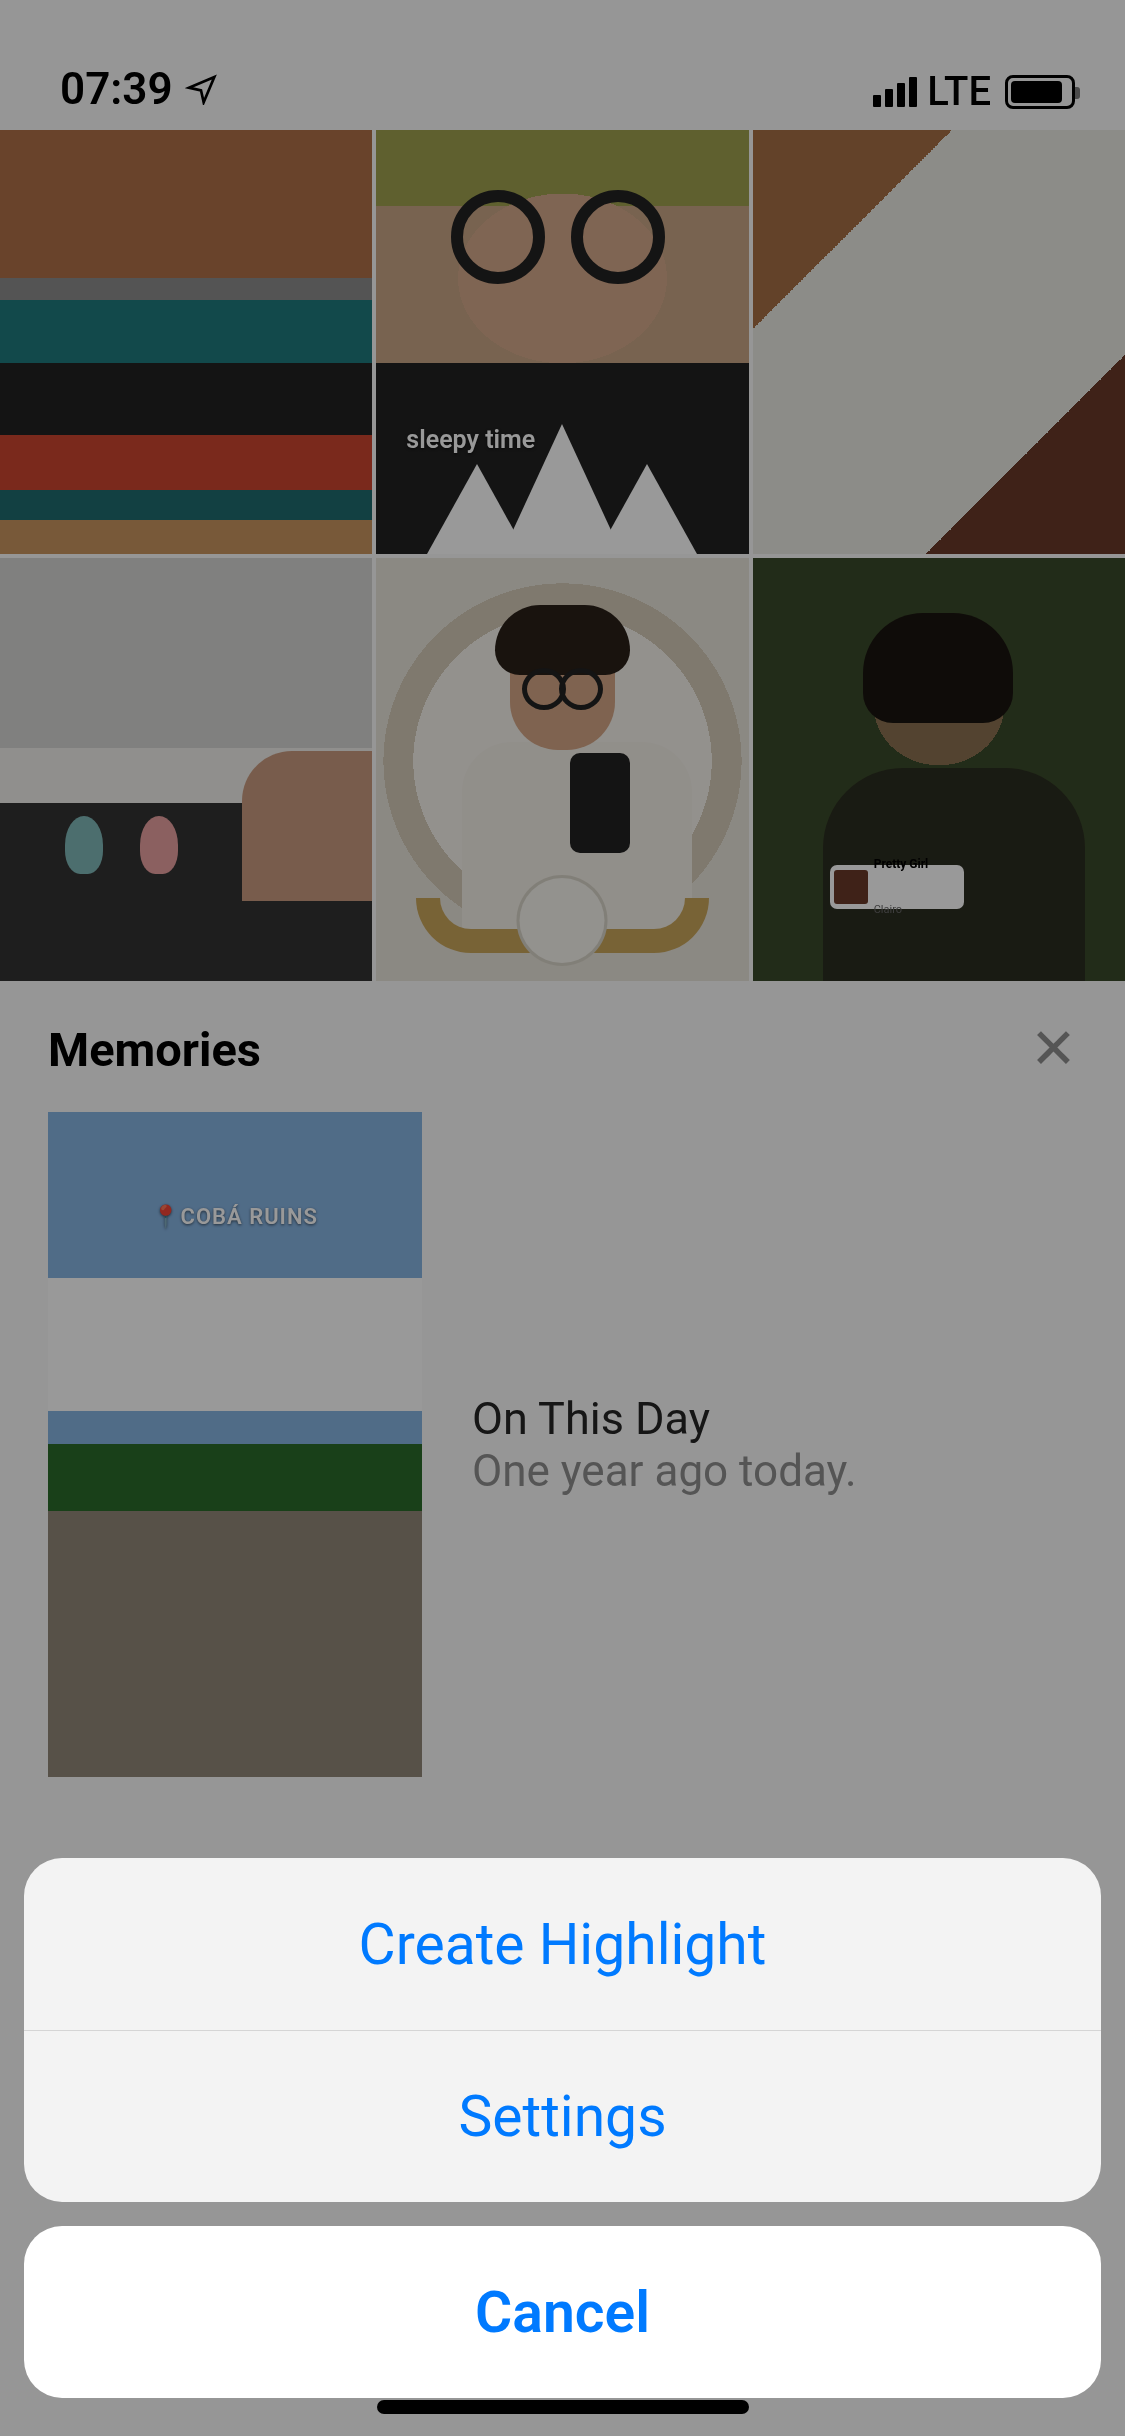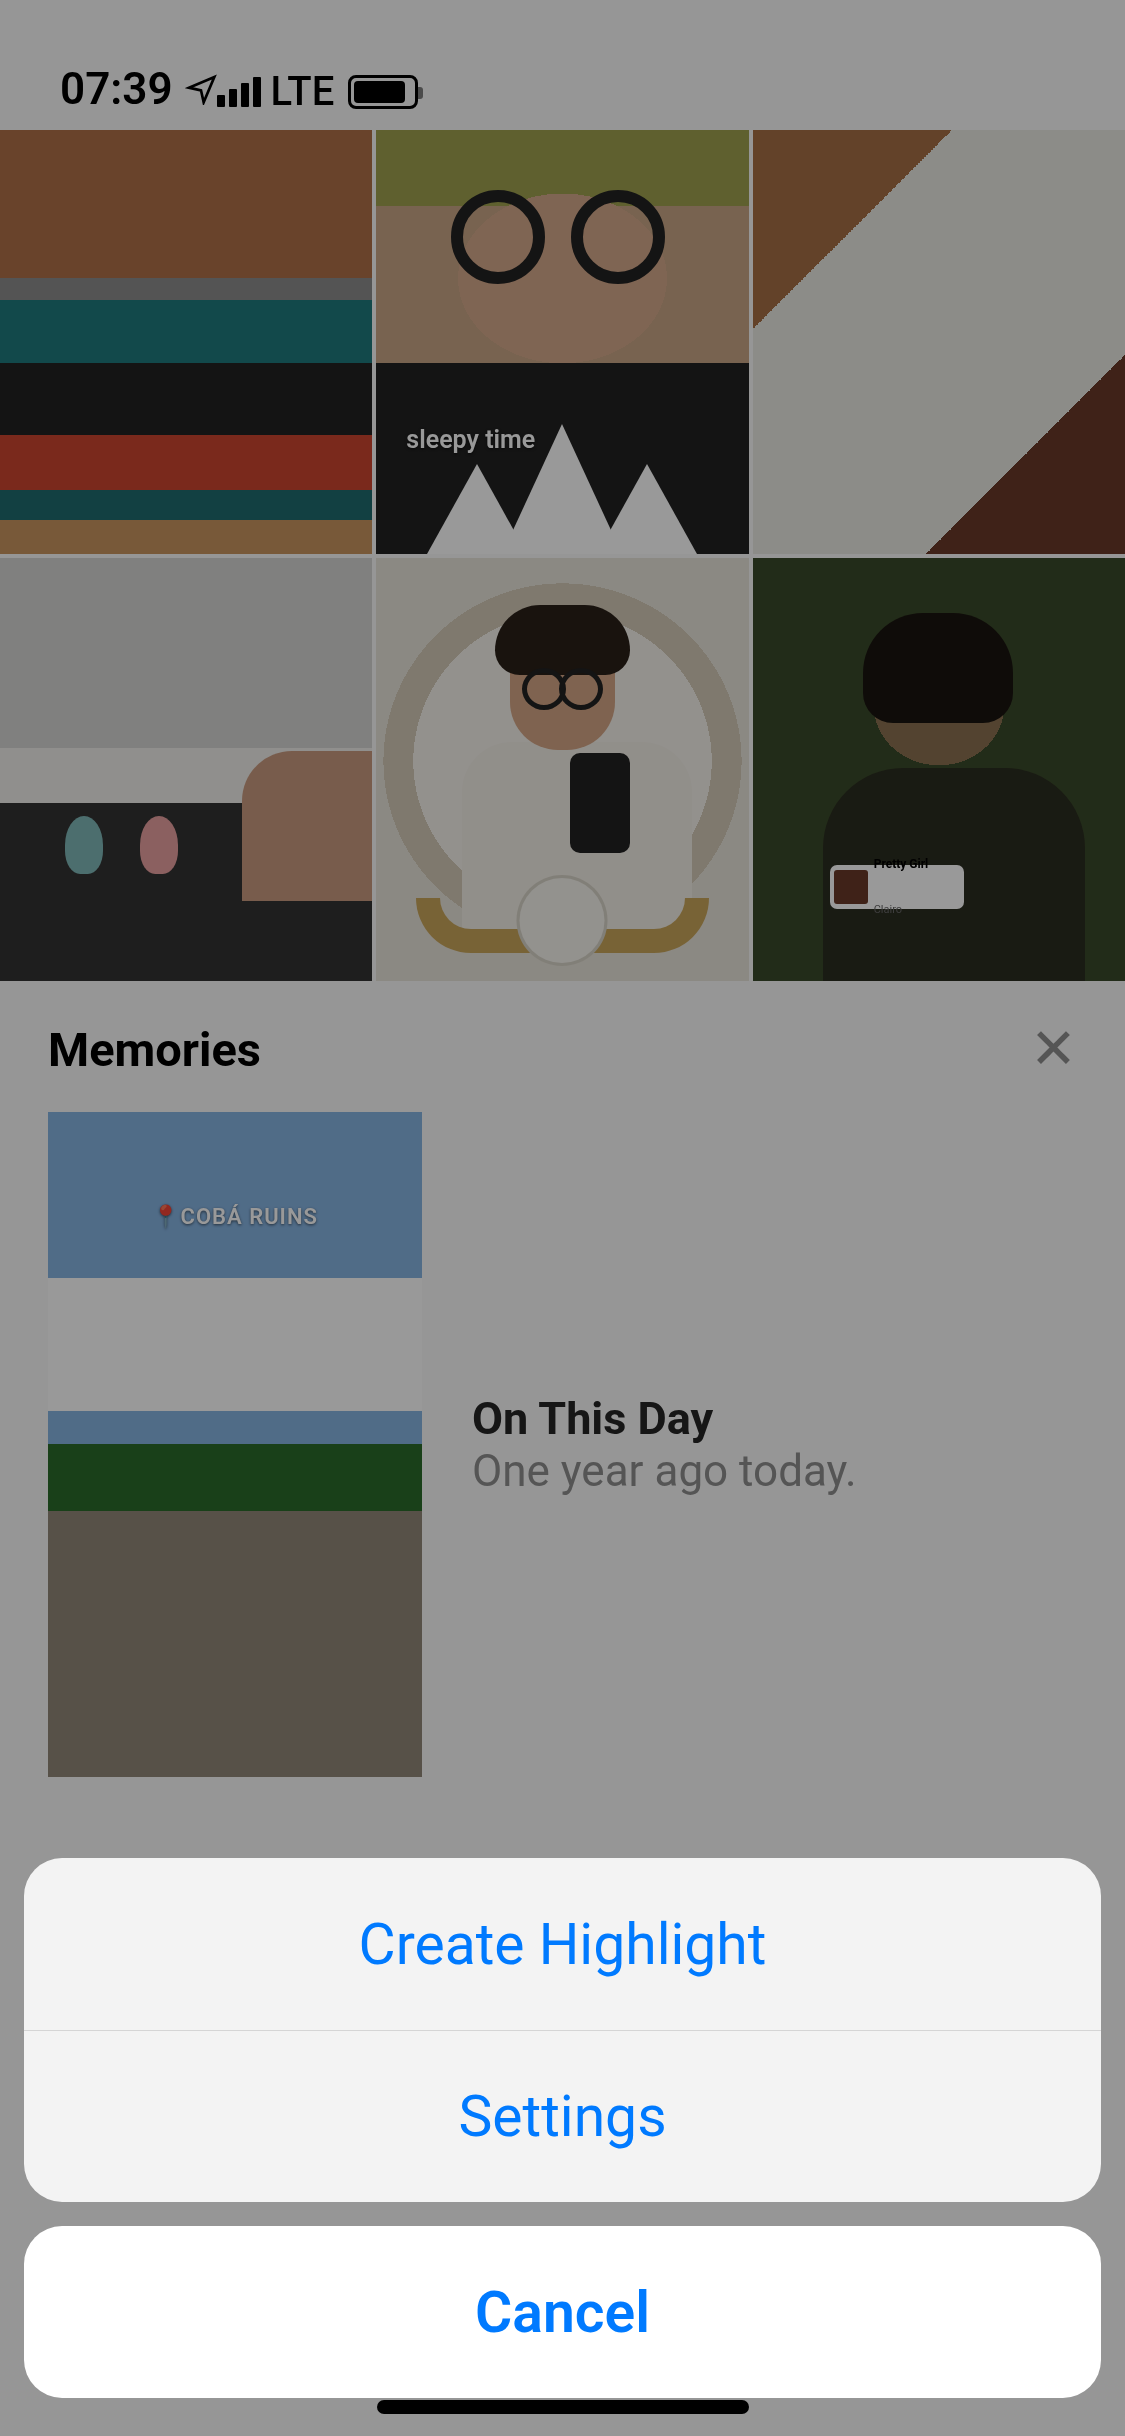--- a/index.html
+++ b/index.html
@@ -1,21 +1,21 @@
 <!DOCTYPE html>
 <html><head>
 <meta charset="utf-8">
 <style>
 * { margin: 0; padding: 0; box-sizing: border-box; font-family: -apple-system, BlinkMacSystemFont, 'Segoe UI', Roboto, sans-serif; }
 html, body { width: 1125px; height: 2436px; overflow: hidden; position: relative; background: #fafafa; }
 
 .screen { width: 100%; height: 100%; position: relative; }
 
 
-.status-bar { height: 130px; display: flex; align-items: flex-end; padding: 0 50px 15px 60px; font-size: 44px; font-weight: 600; }
+.status-bar { height: 130px; display: flex; align-items: flex-end; justify-content: space-between; padding: 0 50px 15px 60px; font-size: 44px; font-weight: 600; }
 .status-left { display: flex; align-items: center; gap: 12px; }
 .location-icon { width: 32px; height: 32px; }
 .status-right { display: flex; align-items: center; gap: 10px; }
 .signal-bars { display: flex; align-items: flex-end; gap: 4px; }
 .bar { width: 8px; background: #000; border-radius: 1px; }
 .bar:nth-child(1) { height: 12px; }
 .bar:nth-child(2) { height: 18px; }
 .bar:nth-child(3) { height: 24px; }
 .bar:nth-child(4) { height: 30px; }
 .network { font-size: 40px; font-weight: 500; }
@@ -80,21 +80,21 @@
 
 .memories { padding: 40px 48px 0; }
 .mem-header { display: flex; justify-content: space-between; align-items: center; margin-bottom: 35px; }
 .mem-title { font-size: 47px; font-weight: 700; }
 .mem-close { font-size: 56px; color: #8e8e8e; font-weight: 400; line-height: 1; }
 .mem-row { display: flex; gap: 50px; align-items: center; }
 .mem-thumb { width: 374px; height: 665px; background: linear-gradient(180deg, #86b4e2 0% 25%, #ffffff 25% 45%, #86b4e2 45% 50%, #2a6b2a 50% 60%, #928878 60% 100%); position:relative; }
 .mem-loc { position: absolute; top: 92px; left: 50%; transform: translateX(-50%); font-size: 22px; color: #fff; letter-spacing: 1px; font-weight: 600; text-shadow: 0 1px 3px rgba(0,0,0,0.6); white-space: nowrap; }
 .mem-loc::before { content:'📍'; }
 .mem-text { flex: 1; }
-.mem-otd-title { font-size: 45px; font-weight: 700; color: #262626; }
+.mem-otd-title { font-size: 45px; font-weight: 400; color: #262626; }
 .mem-otd-sub { font-size: 44px; color: #8e8e8e; }
 
 
 .dim { position: absolute; inset: 0; background: rgba(0,0,0,0.4); }
 
 
 .sheet { position: absolute; left: 24px; right: 24px; bottom: 38px; }
 .sheet-group { background: rgba(248,248,248,0.95); backdrop-filter: blur(10px); border-radius: 38px; overflow: hidden; margin-bottom: 24px; }
 .sheet-item { height: 172px; display: flex; align-items: center; justify-content: center; font-size: 57px; color: #007aff; font-weight: 400; border-top: 1px solid rgba(0,0,0,0.12); }
 .sheet-item:first-child { border-top: none; }

